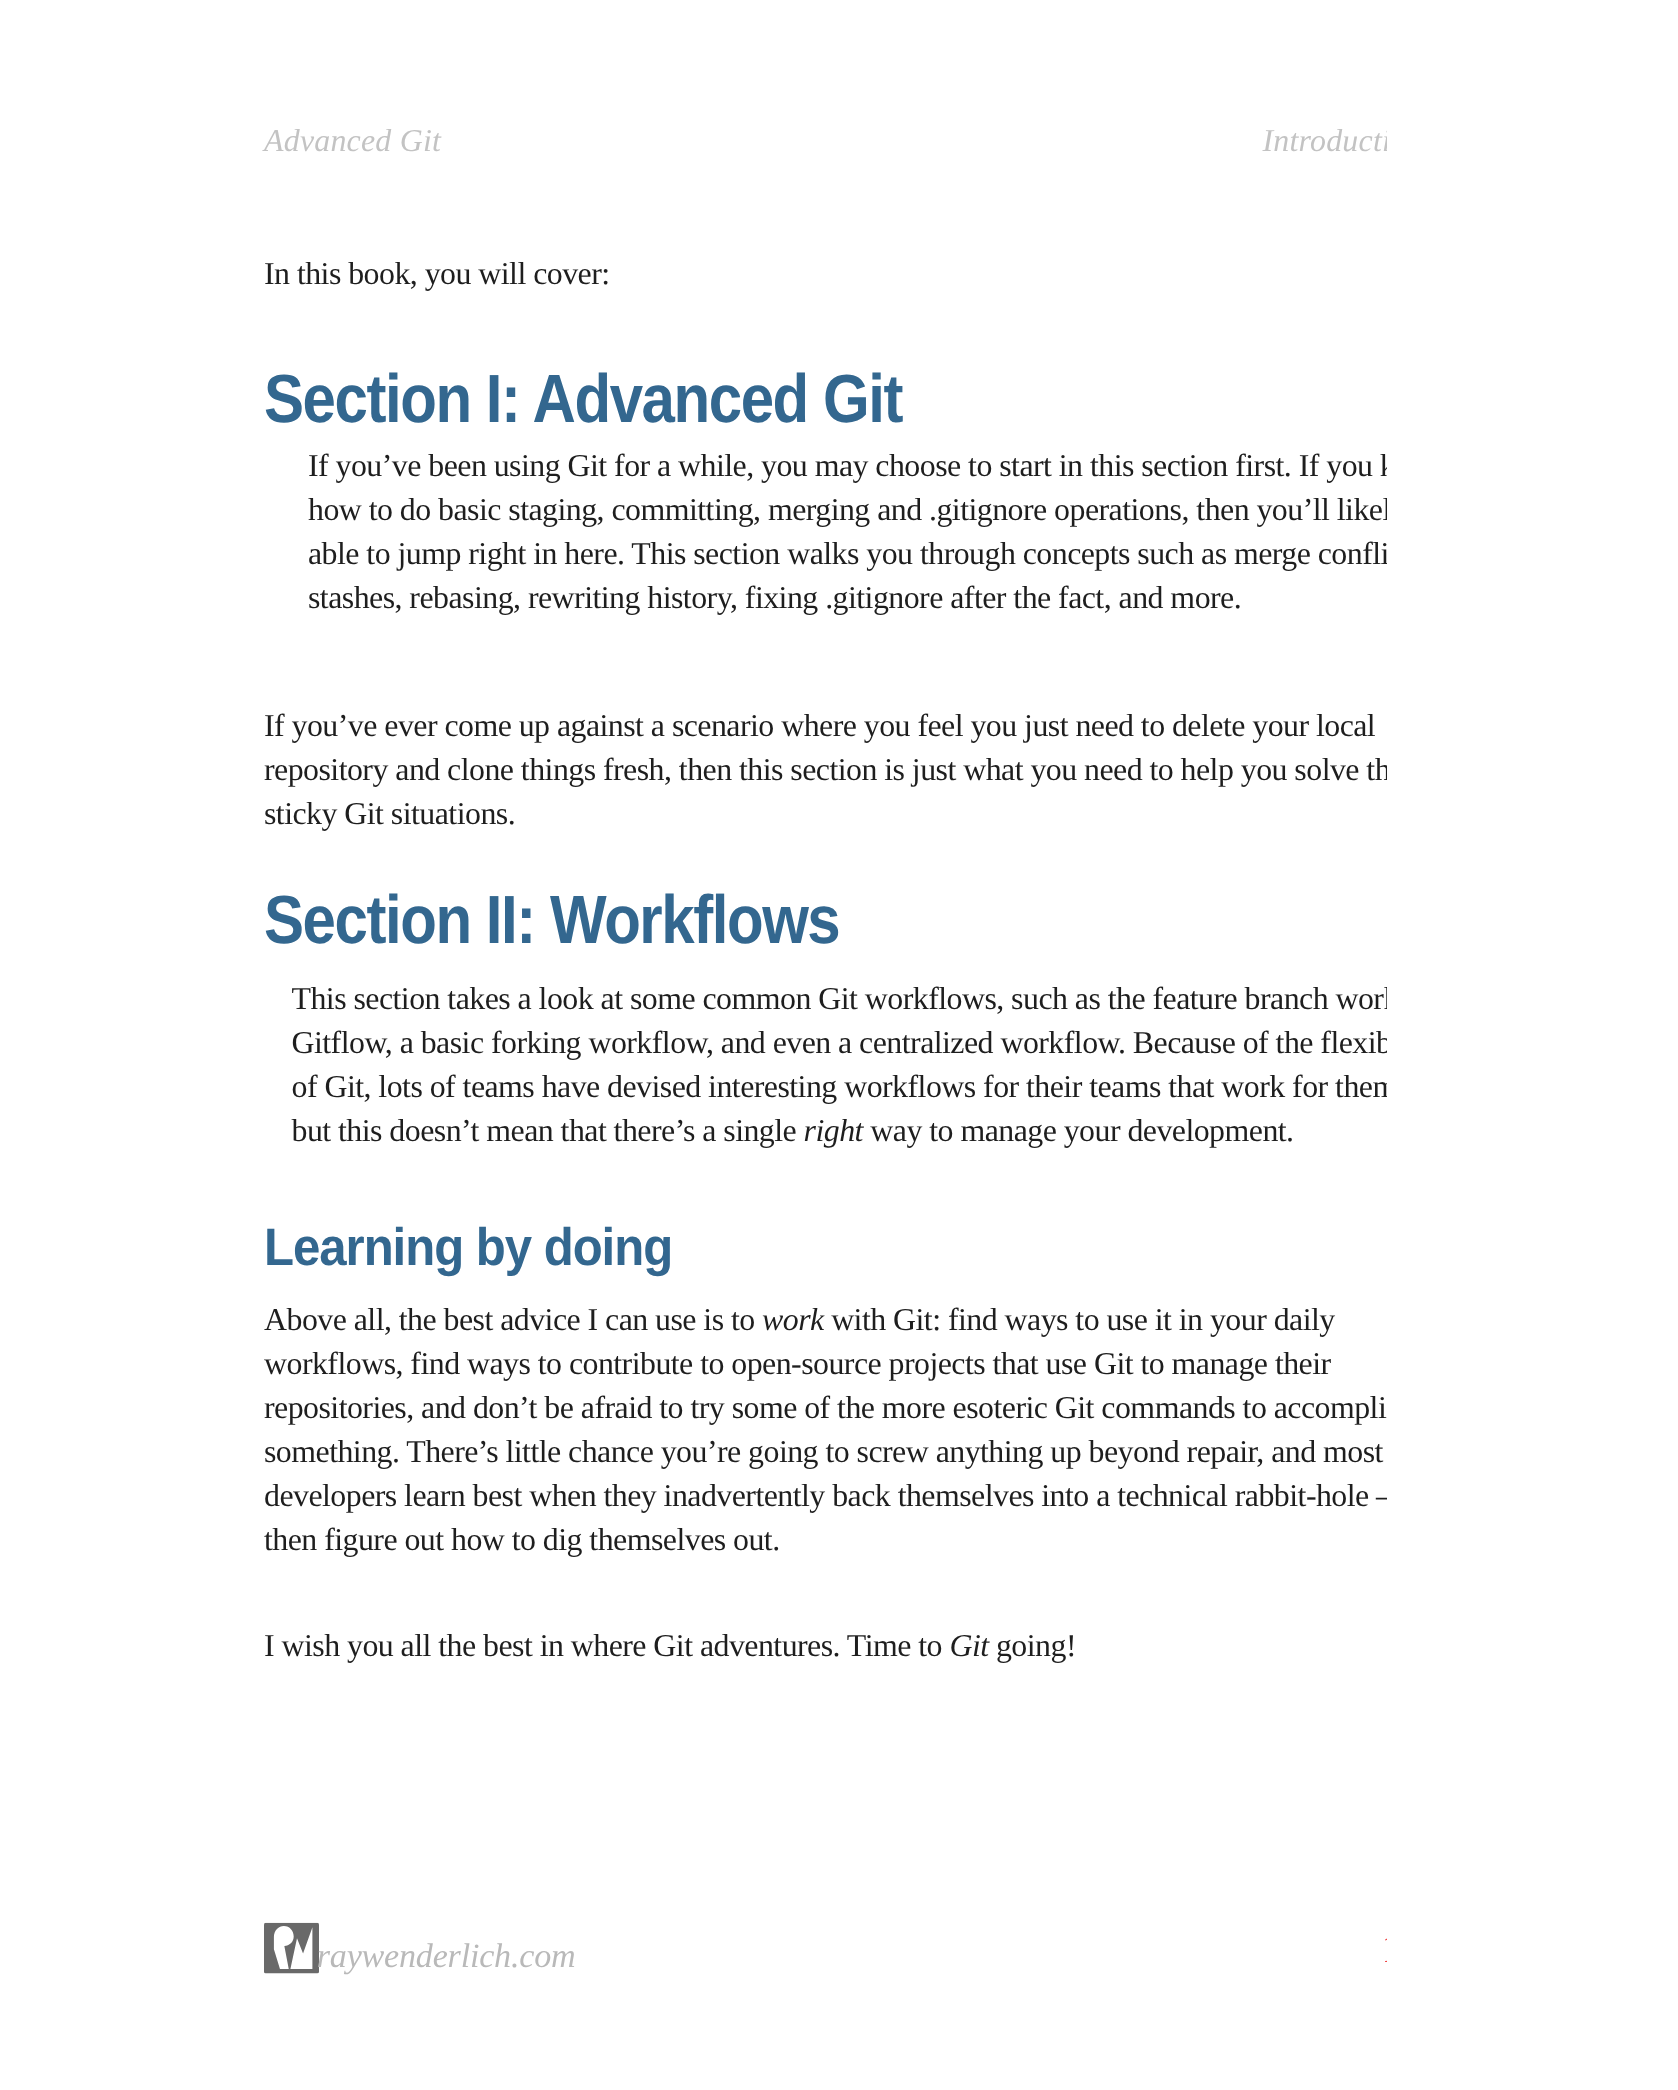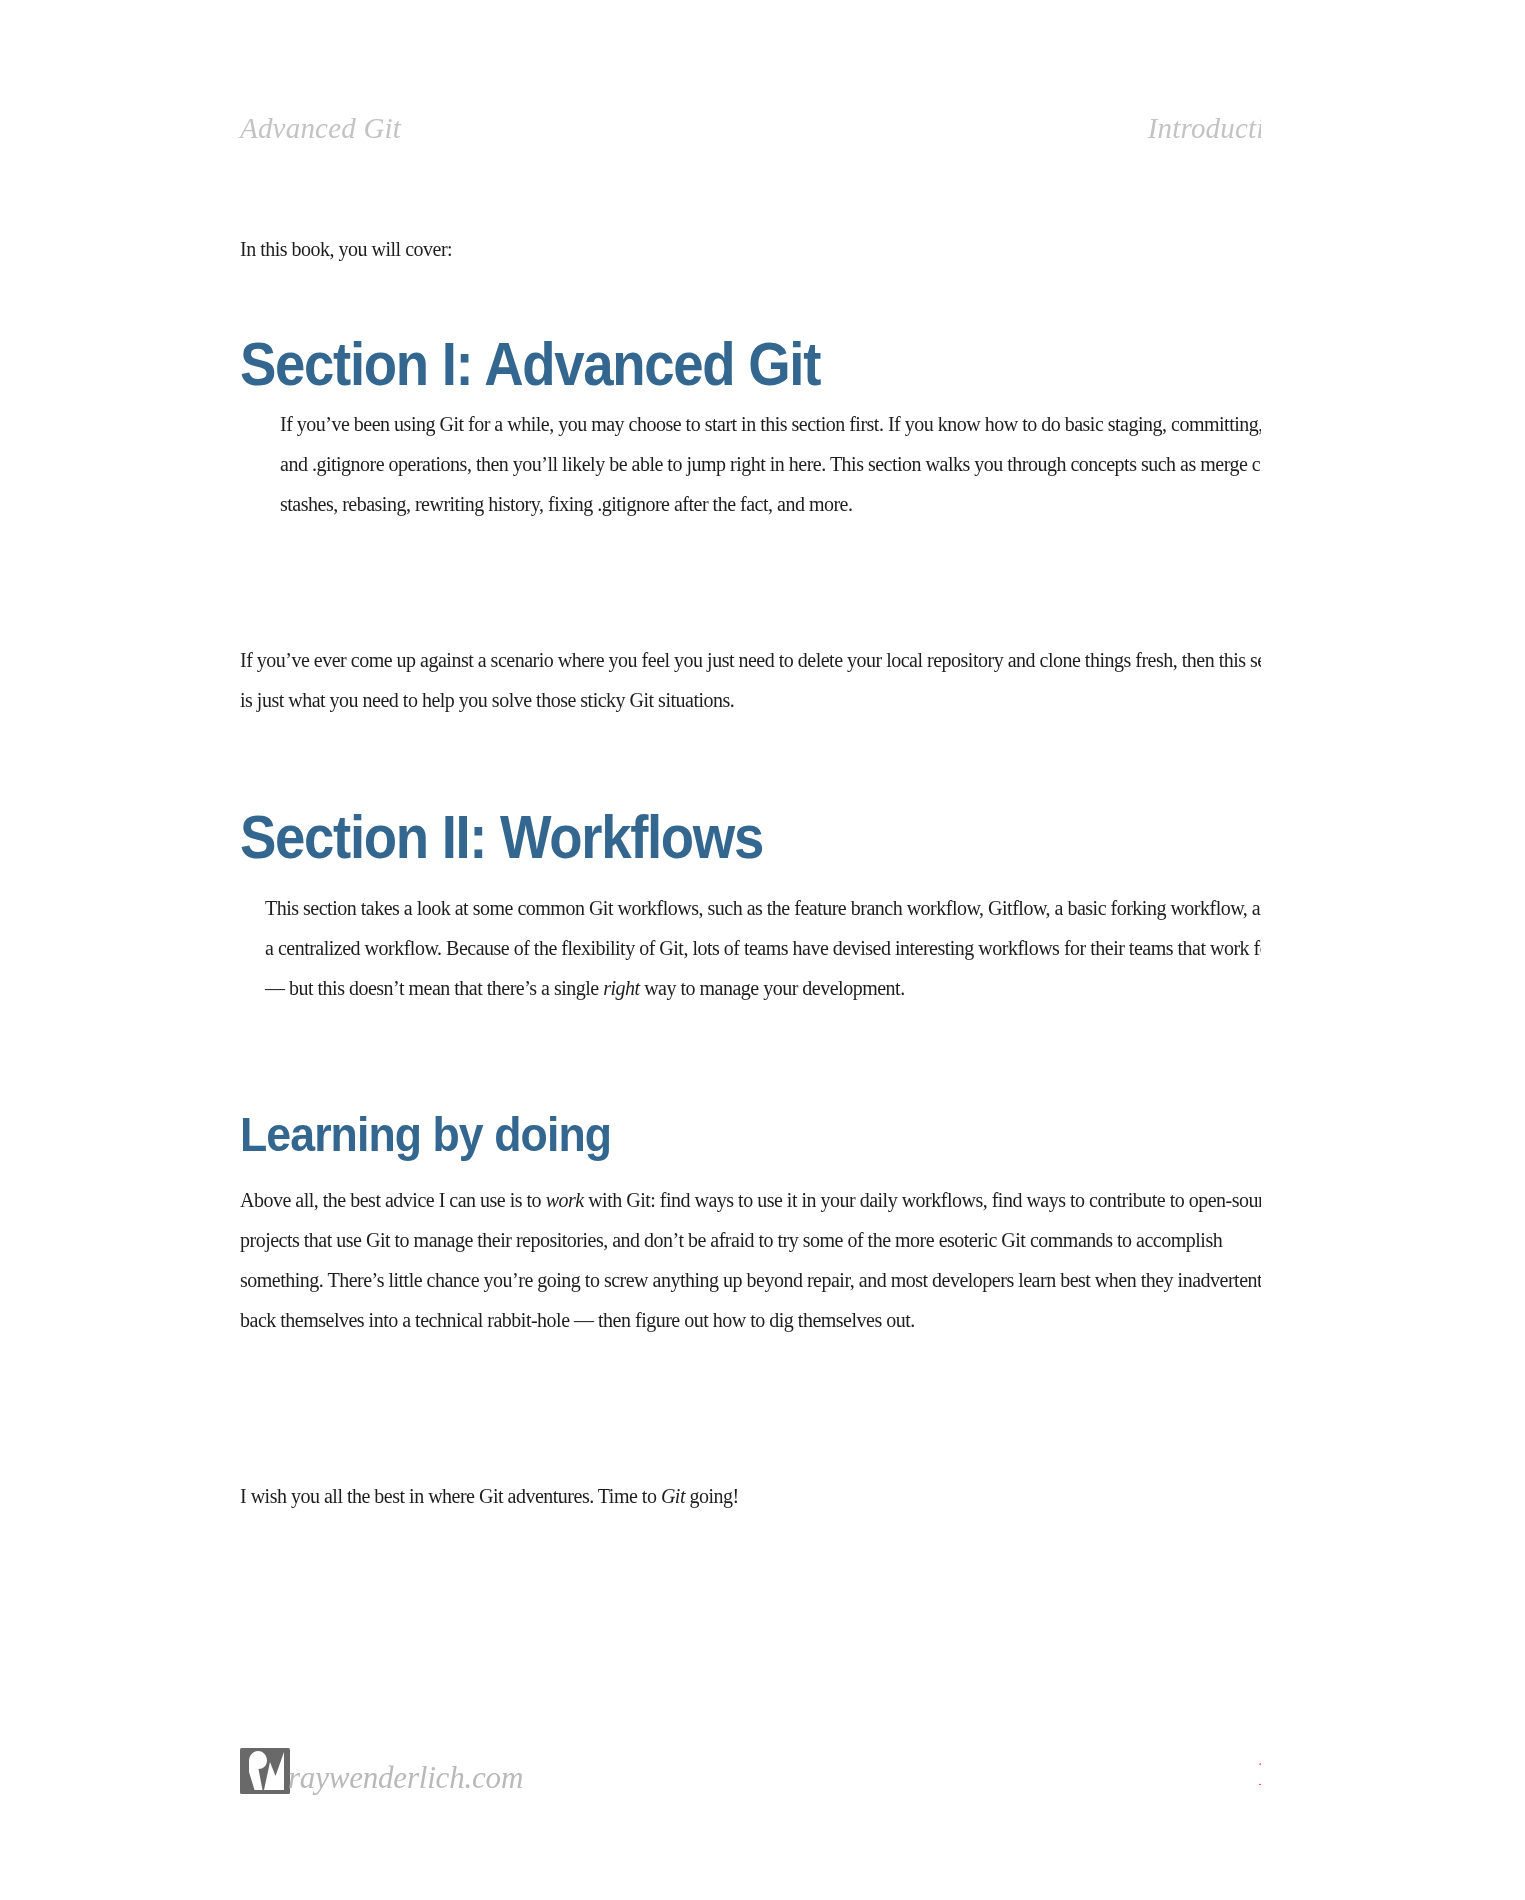--- a/index.html
+++ b/index.html
@@ -20,21 +20,21 @@
     display: flex;
     justify-content: space-between;
     font-style: italic;
     font-size: 29px;
     line-height: 32px;
     color: #c3c3c3;
     letter-spacing: 0.2px;
   }
 
   .body-text {
-    font-size: 20px;
+    font-size: 29px;
     line-height: 40px;
     color: #1e1e1e;
     letter-spacing: -0.5px;
   }
   .body-text em { font-style: italic; }
 
   h1, h2 {
     font-family: "Liberation Sans", sans-serif;
     font-weight: bold;
     color: #33678f;

